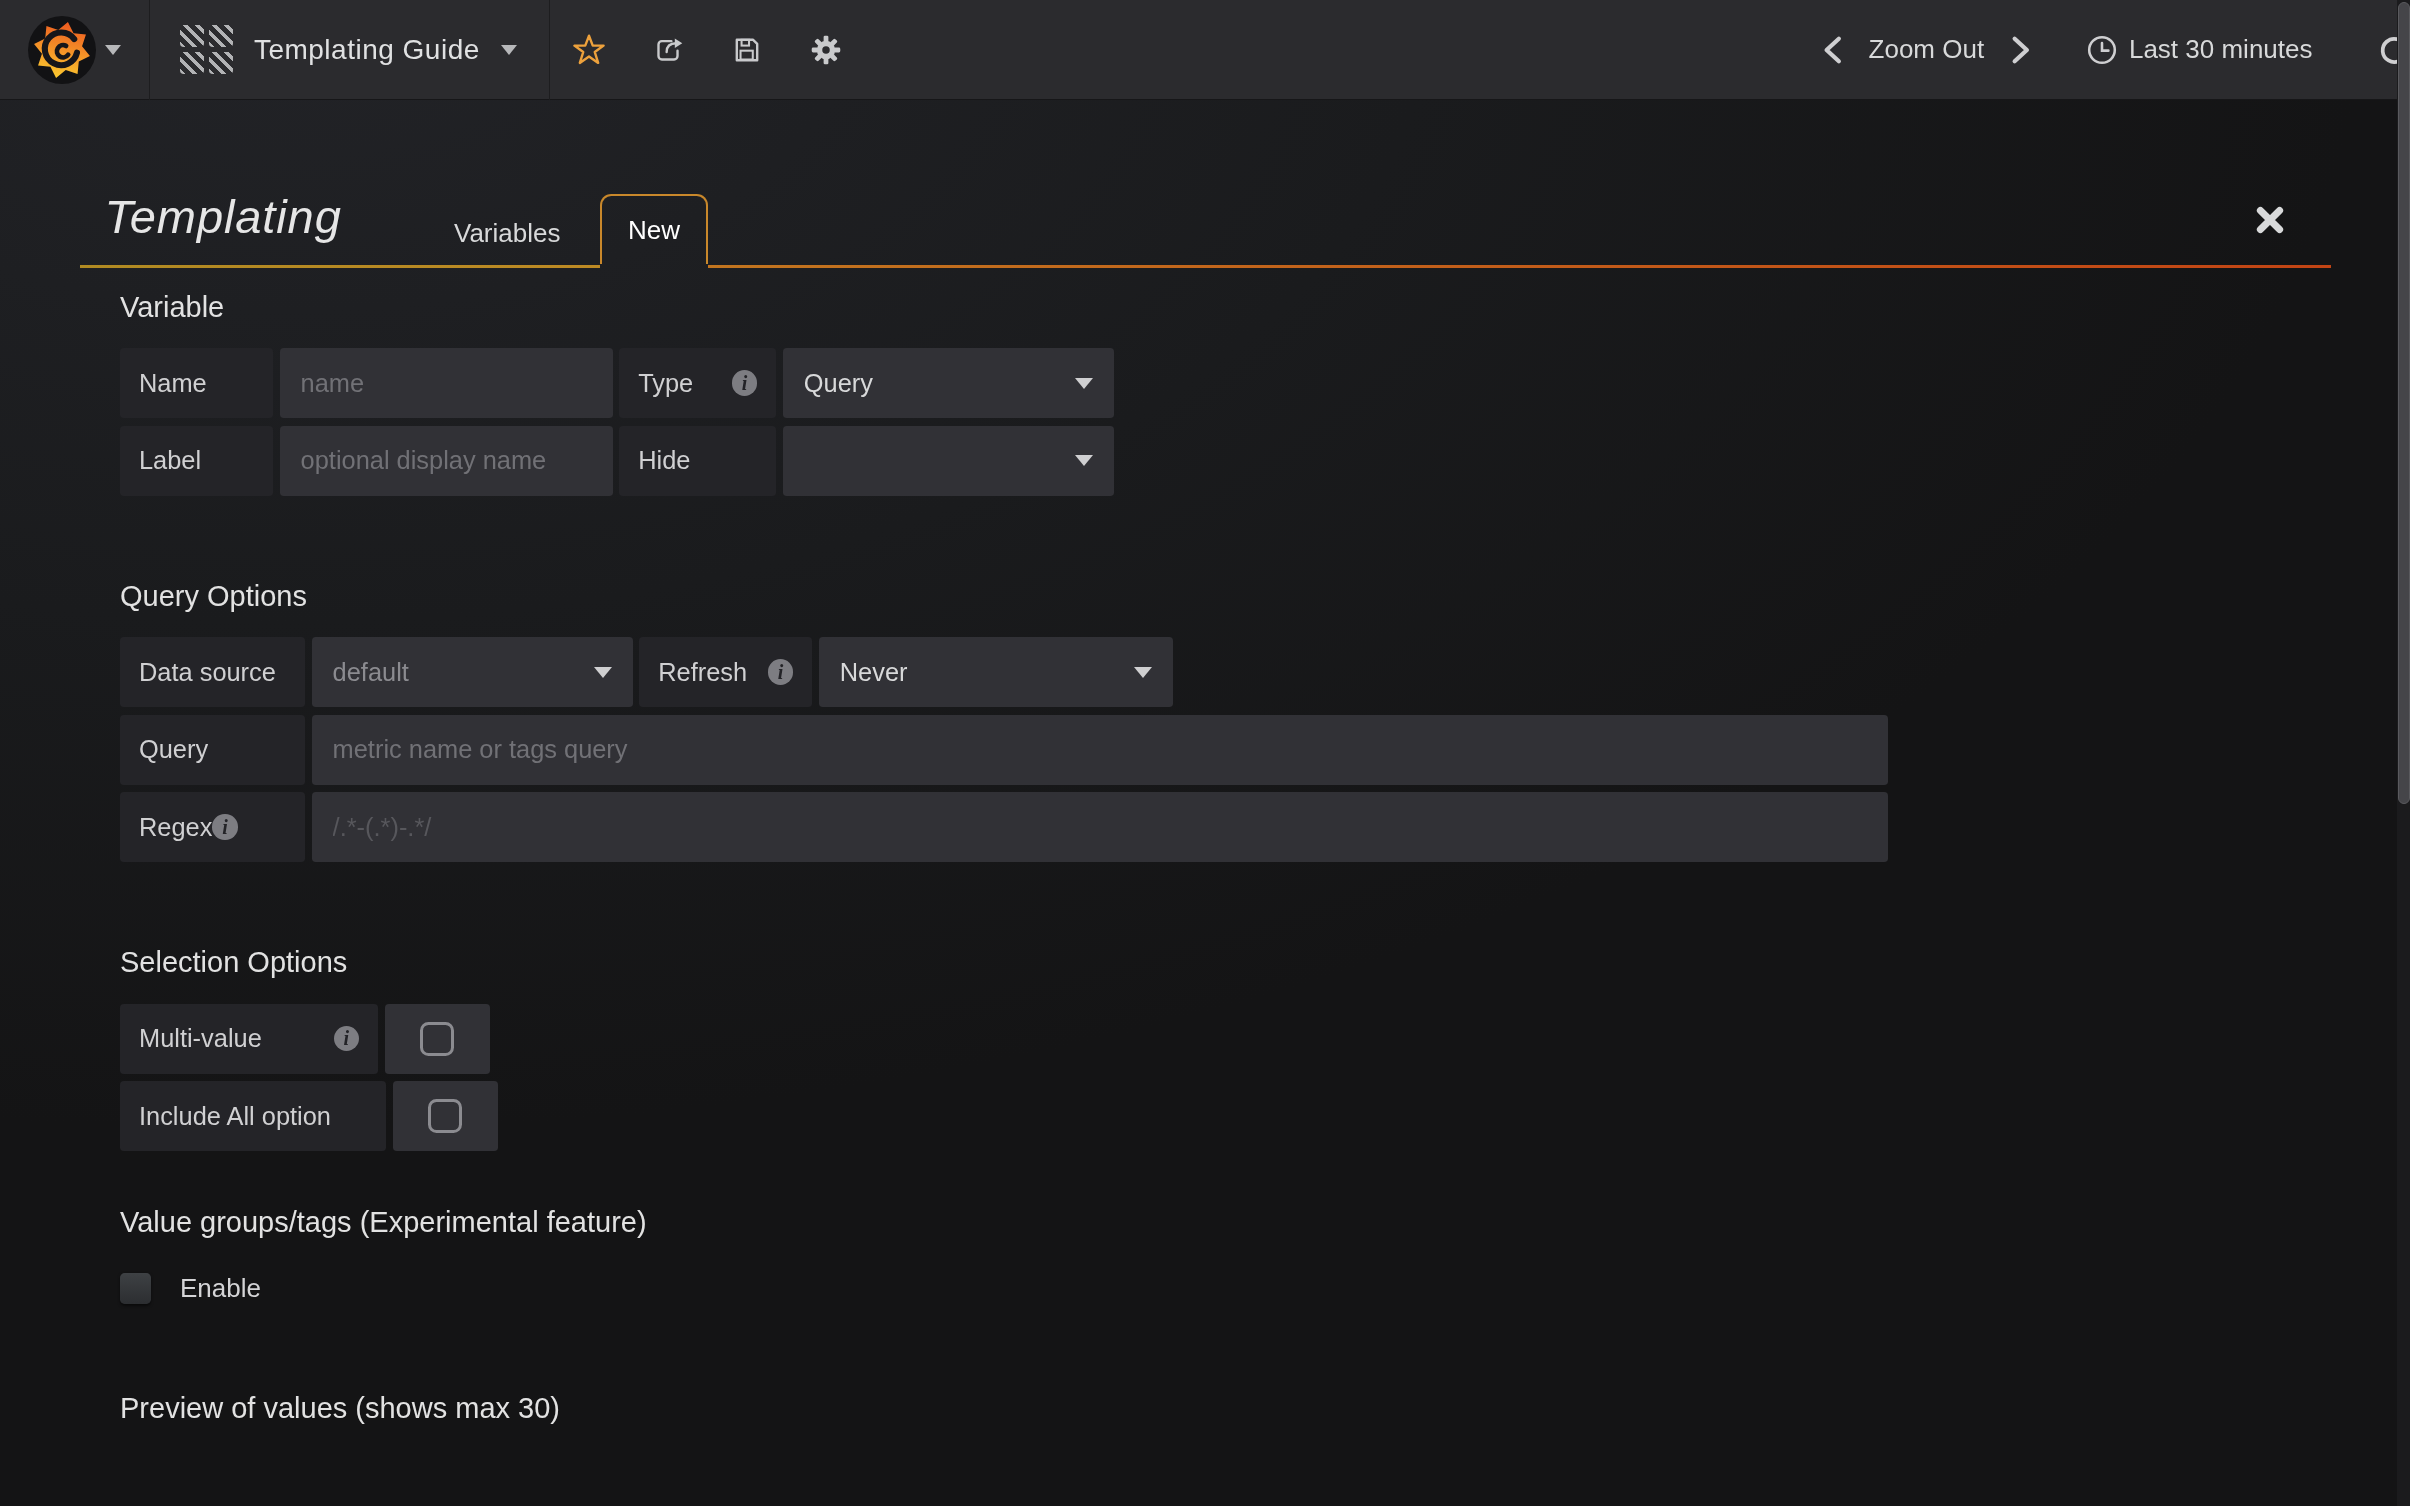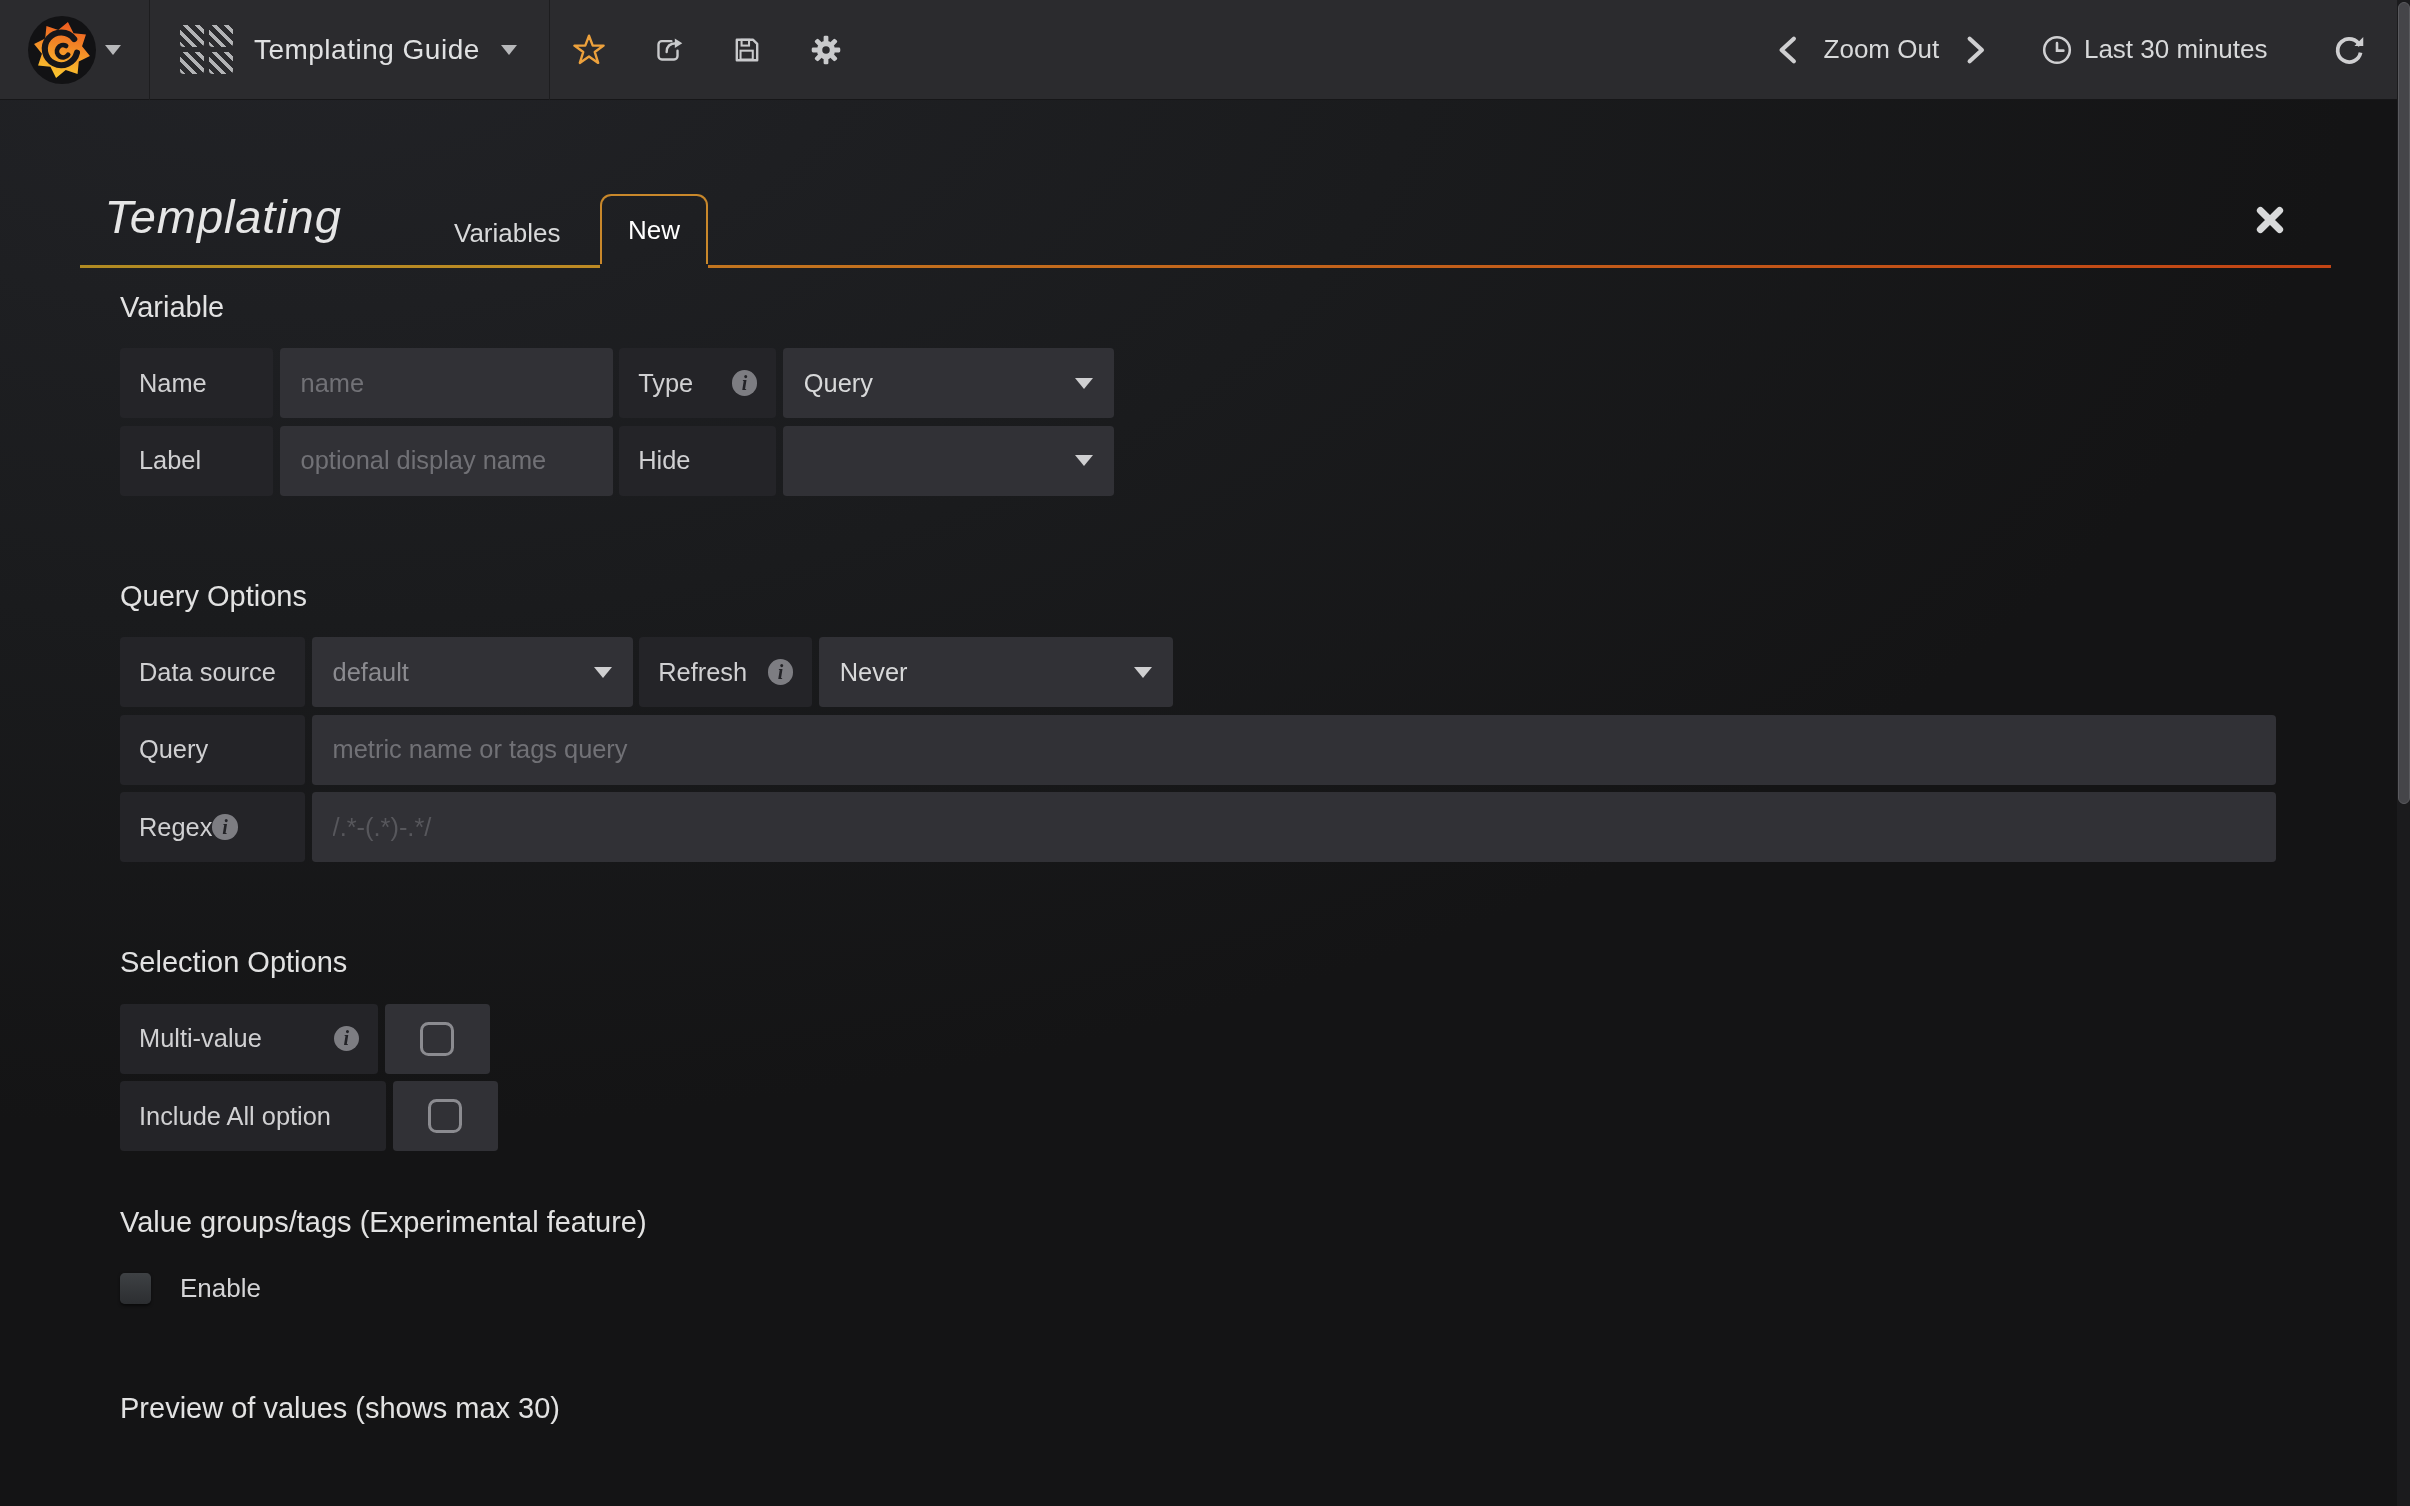--- a/index.html
+++ b/index.html
@@ -7,21 +7,21 @@
   body {
     font-family:"Liberation Sans", sans-serif;
     background:radial-gradient(2072px 1130px at 12% 0%, #222327 0%, #1a1b1d 55%, #141415 100%);
     color:#d8d9da;
     position:relative;
   }
 
   
   .navbar {
     height:100px; background:#2b2b2e; border-bottom:0.9px solid #161618;
-    display:flex; align-items:center; padding-right:45px;
+    display:flex; align-items:center; 
   }
   .nav-sep { width:0.9px; height:100px; background:#1d1d1f; flex:0 0 auto; }
   .logo-btn { width:149px; height:100px; display:flex; align-items:center; justify-content:center; gap:9.4px; cursor:pointer; }
   .logo-circle { width:68px; height:68px; border-radius:50%; background:#121214; position:relative; overflow:hidden; flex:0 0 auto; }
   .caret-down { width:0; height:0; border-left:8.5px solid transparent; border-right:8.5px solid transparent; border-top:10.4px solid #b7b8ba; }
   .dash-nav { height:100px; display:flex; align-items:center; gap:21px; padding:0 32px 0 30px; cursor:pointer; }
   .dash-grid-icon { width:53px; height:49px; display:grid; grid-template-columns:1fr 1fr; grid-template-rows:1fr 1fr; gap:4.7px; }
   .dash-grid-icon span {
     border-radius:3.8px;
     background:repeating-linear-gradient(45deg, #b2b3b5 0 3.8px, rgba(0,0,0,0) 3.8px 8.5px);
@@ -76,21 +76,21 @@
   .gf-select.ph-style { color:#8b8b90; }
 
   .w-label-s  { width:153px; }
   .w-input-m  { width:333px; }
   .w-label-m  { width:157px; justify-content:space-between; }
   .w-select-m { width:331px; }
   .w-label-ds { width:185px; }
   .w-select-ds{ width:321px; }
   .w-label-rf { width:173px; justify-content:space-between; }
   .w-select-rf{ width:354px; }
-  .w-input-xl { width:1964px; }
+  .w-input-xl { width:1576px; }
   .w-label-so { width:258px; justify-content:space-between; }
   .w-label-so2{ width:266px; }
   .gf-check-box { width:105px; background:#313136; justify-content:center; cursor:pointer; }
   .sq-checkbox { width:34px; height:34px; border:3.8px solid #8b8b90; border-radius:8.5px; background:transparent; }
 
   .info-icon {
     width:25.4px; height:25.4px; border-radius:50%; background:#7d7d82; flex:0 0 auto;
     display:flex; align-items:center; justify-content:center;
     font-family:"Liberation Serif", serif; font-weight:bold; font-style:italic;
     font-size:20px; color:#232327; cursor:pointer;

